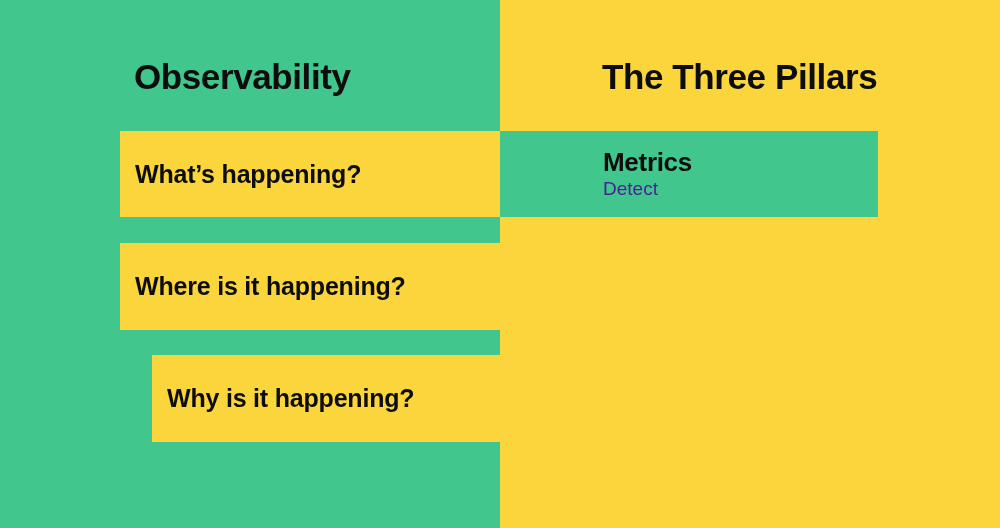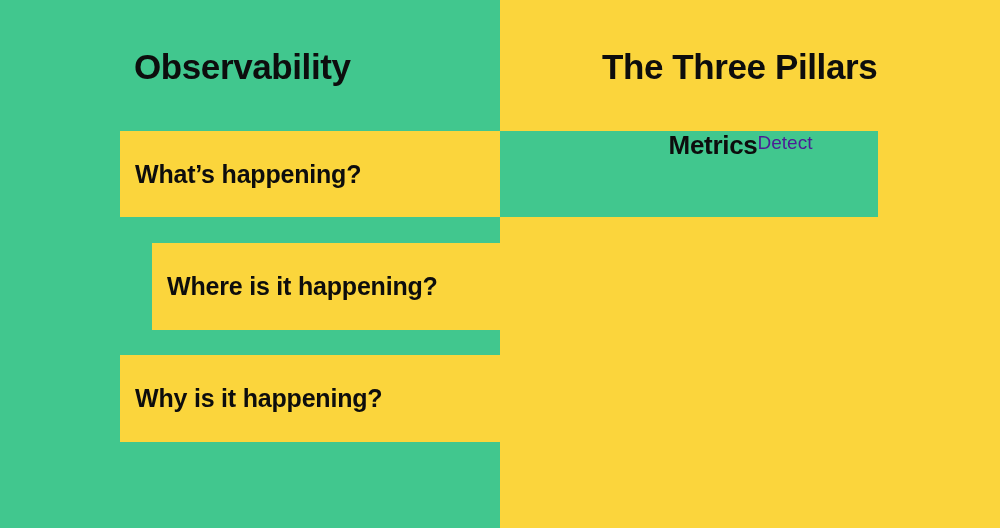--- a/index.html
+++ b/index.html
@@ -25,21 +25,21 @@
     position: absolute;
     top: 0;
     height: 528px;
   }
   .half-left  { left: 0;     width: 500px; background: #41C78E; }
   .half-right { left: 500px; width: 500px; background: #FBD53C; }
 
   
   .col-title {
     position: absolute;
-    top: 48px;
+    top: 58px;
     font-size: 35px;
     font-weight: bold;
     letter-spacing: -0.4px;
     color: #0d0d0d;
     white-space: nowrap;
     line-height: 1.1;
   }
   .col-title-left  { left: 134px; }
   .col-title-right { left: 602px; text-align: right; }
 
@@ -55,28 +55,28 @@
     background: #FBD53C;
     padding-left: 15px;
     box-sizing: border-box;
   }
   .band-right {
     left: 500px;
     width: 378px;
     background: #41C78E;
     padding-left: 103px;
     box-sizing: border-box;
-    flex-direction: row;
+    flex-direction: column;
     align-items: flex-start;
     justify-content: center;
   }
 
   .row-1 { top: 131px; height: 86px; }
-  .row-2 { top: 243px; height: 87px; margin-left: 32px; }
-  .row-3 { top: 355px; height: 87px; }
+  .row-2 { top: 243px; height: 87px; }
+  .row-3 { top: 355px; height: 87px; margin-left: 32px; }
 
   .question {
     font-size: 25px;
     font-weight: bold;
     color: #0d0d0d;
     letter-spacing: -0.2px;
     white-space: nowrap;
   }
 
   .pillar-name {

